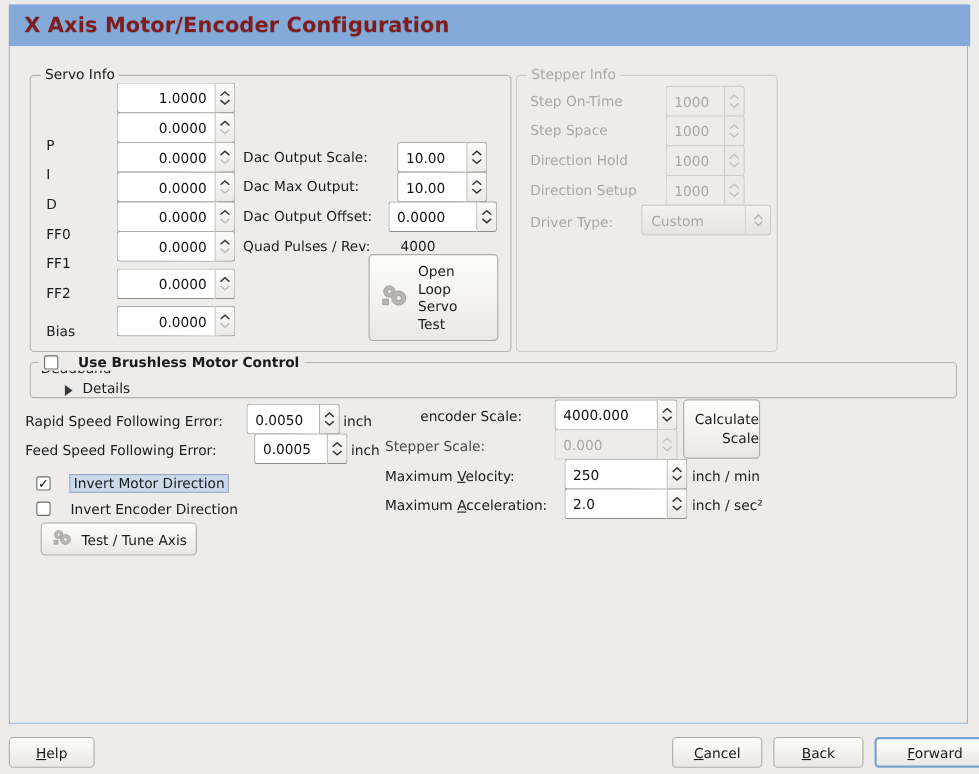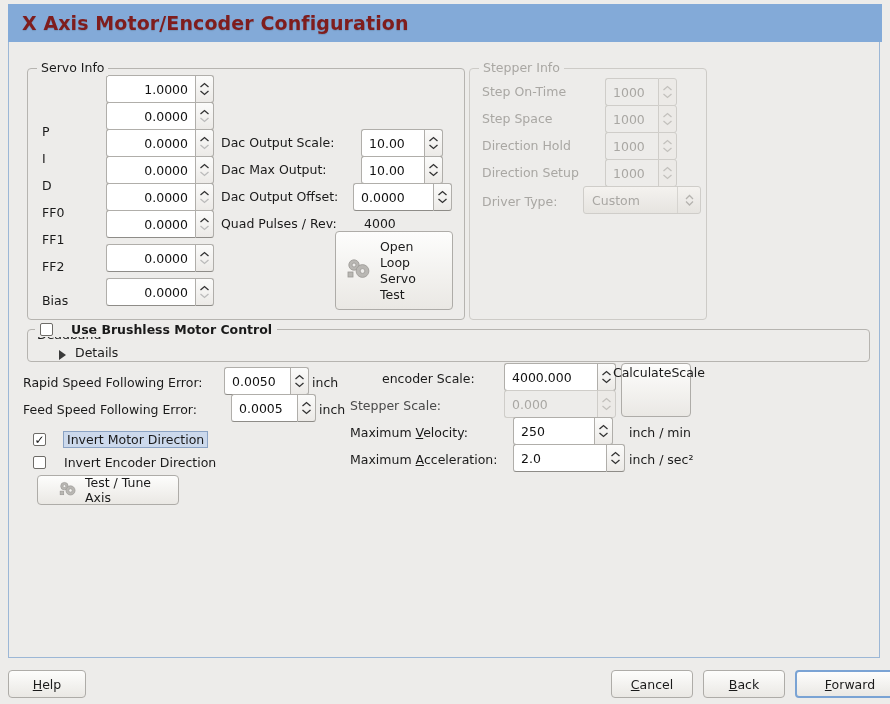--- a/index.html
+++ b/index.html
@@ -403,21 +403,21 @@
       <span class="cbbox">
           <span class="tick">✓</span>
         </span>
       <span class="cbtxt sel">Invert Motor Direction</span>
     </div>
     <div class="cb" style="left:24px;top:413px;">
       <span class="cbbox"></span>
       <span class="cbtxt">Invert Encoder Direction</span>
     </div>
 
-    <div class="btn" style="left:28px;top:433px;width:142px;height:30px;justify-content:flex-start;padding-left:19px;gap:6px;">
+    <div class="btn" style="left:28px;top:433px;width:142px;height:30px;justify-content:flex-start;padding-left:8px;gap:6px;">
       <span class="gear">
         <svg width="22" height="20" viewBox="0 0 30 28">
           <g fill="#b9b7b3" stroke="#9a9894" stroke-width="0.9">
             <circle cx="10" cy="10" r="5.2"></circle>
               <circle cx="10" cy="10" r="2" fill="#f5f4f2"></circle>
             <circle cx="18.5" cy="16" r="6.4"></circle>
               <circle cx="18.5" cy="16" r="2.4" fill="#f5f4f2"></circle>
             <rect x="4" y="17" width="5" height="5"></rect>
           </g>
         </svg>
@@ -444,27 +444,27 @@
       <div class="btns">
         <svg width="11" height="7" viewBox="0 0 11 7">
             <path d="M1.5 5 L5.5 1.5 L9.5 5" fill="none" stroke="#c3c1bd" stroke-width="1.3"></path>
           </svg>
         <svg width="11" height="7" viewBox="0 0 11 7">
             <path d="M1.5 2 L5.5 5.5 L9.5 2" fill="none" stroke="#c3c1bd" stroke-width="1.3"></path>
           </svg>
       </div>
     </div>
 
-    <div class="btn" style="left:612px;top:321px;width:70px;height:54px;flex-direction:row;align-items:flex-start;padding-left:6px;line-height:18px;">
+    <div class="btn" style="left:612px;top:321px;width:70px;height:54px;flex-direction:column;align-items:flex-end;padding-left:6px;line-height:18px;">
       <span>Calculate</span>
       <span>Scale</span>
     </div>
 
     <div class="lbl" style="left:341px;top:383px;"><span>Maximum </span><u>V</u><span>elocity:</span></div>
-    <div class="spin" style="left:504px;top:375px;width:100px;">
+    <div class="spin" style="left:504px;top:375px;width:112px;">
       <div class="fld left">250</div>
       <div class="btns">
         <svg width="11" height="7" viewBox="0 0 11 7">
             <path d="M1.5 5 L5.5 1.5 L9.5 5" fill="none" stroke="#333" stroke-width="1.3"></path>
           </svg>
         <svg width="11" height="7" viewBox="0 0 11 7">
             <path d="M1.5 2 L5.5 5.5 L9.5 2" fill="none" stroke="#333" stroke-width="1.3"></path>
           </svg>
       </div>
     </div>

